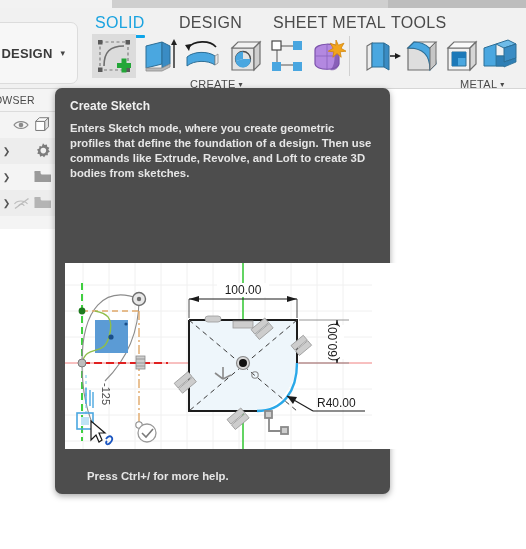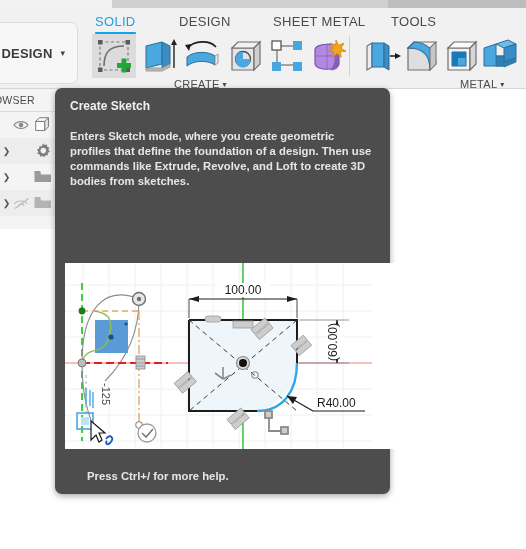--- a/index.html
+++ b/index.html
@@ -22,21 +22,21 @@
 
   
   .design-btn{position:absolute;left:-44px;top:14px;width:122px;height:62px;
      background:#f7f7f7;border:1px solid #dcdcdc;border-radius:7px;
      display:flex;align-items:center;justify-content:flex-end;padding-right:12px;box-sizing:border-box;}
   .design-btn .dlabel{font-size:13px;font-weight:bold;color:#3b3b3b;letter-spacing:.2px;}
   .design-btn .dcaret{margin-left:8px;font-size:9px;color:#444;line-height:1;}
 
   
   .tabs{position:absolute;left:95px;top:6px;width:430px;height:22px;}
-  .tab{position:absolute;top:0;font-size:13px;color:#4a4a4a;letter-spacing:.3px;white-space:nowrap;}
+  .tab{position:absolute;top:0;font-size:16px;color:#4a4a4a;letter-spacing:.3px;white-space:nowrap;}
   .tab.active{color:#1aa3e0;font-weight:normal;}
   .tab .underline{position:absolute;left:0;right:0;bottom:-6px;height:3px;background:#0ea5e9;border-radius:1px;}
 
   
   .icons{position:absolute;left:0;top:26px;width:526px;height:44px;}
   .ibtn{position:absolute;top:0;width:44px;height:44px;}
   .ibtn.sel{background:#dcdcdc;}
   .sep{position:absolute;top:2px;width:1px;height:40px;background:#d0d0d0;}
 
   
@@ -55,21 +55,21 @@
   .bico{width:20px;display:flex;align-items:center;justify-content:center;}
   .blabel{font-size:10px;color:#b5651d;margin-left:2px;white-space:nowrap;overflow:hidden;}
 
   
   .tooltip{position:absolute;left:55px;top:88px;width:335px;height:406px;
      background:#4d4d4d;border-radius:7px;box-shadow:0 2px 6px rgba(0,0,0,.35);
      box-sizing:border-box;}
   .tt-title{position:absolute;left:15px;top:11px;font-size:12px;font-weight:bold;color:#f0f0f0;}
   .tt-body{position:absolute;left:15px;top:33px;width:305px;font-size:11.3px;
      font-weight:bold;color:#e6e6e6;line-height:1.33;}
-  .tt-body p{margin:8px 0 13px 0;}
+  .tt-body p{margin:0 0 13px 0;}
   .tt-img{position:absolute;left:10px;top:175px;width:356px;height:186px;background:#ffffff;}
   .tt-foot{position:absolute;left:15px;bottom:12px;font-size:11.3px;font-weight:bold;color:#e6e6e6;margin-left:17px;}
 
   svg{display:block;}
 </style>
 </head>
 <body>
 
 <div class="app">
 
@@ -205,21 +205,21 @@
       <div class="ibtn" style="left:478px;">
         <svg width="44" height="44" viewBox="0 0 44 44">
           <polygon points="6,14 18,10 18,22 26,22 26,32 6,32" fill="#4aa7e0" stroke="#2c6e96" stroke-width="1"></polygon>
           <polygon points="18,10 30,6 38,10 26,14" fill="#6ebbe8" stroke="#2c6e96" stroke-width="1"></polygon>
           <polygon points="26,14 38,10 38,24 26,28" fill="#3a8cc4" stroke="#2c6e96" stroke-width="1"></polygon>
           <polygon points="18,22 26,22 26,28 38,24 38,28 26,33 26,32 18,32" fill="#2f7fb5" stroke="#2c6e96" stroke-width=".8"></polygon>
         </svg>
       </div>
     </div>
 
-    <div class="grp" style="left:174px;top:70px;">
+    <div class="grp" style="left:190px;top:70px;">
       <span>CREATE</span><span class="caret">▾</span>
     </div>
     <div class="grp" style="left:460px;top:70px;">
       <span>METAL</span><span class="caret">▾</span>
     </div>
   </div>
 
   <div class="browser">
     <div class="browser-head">
       <span class="btitle">OWSER</span>

